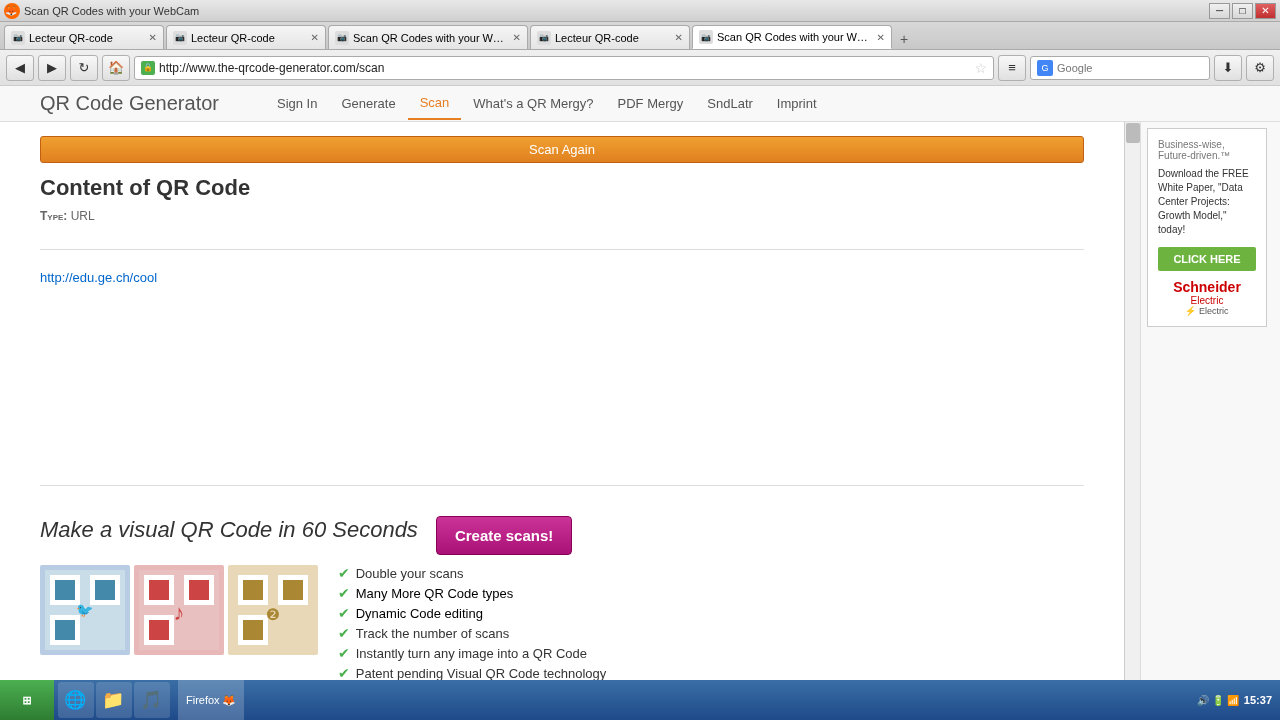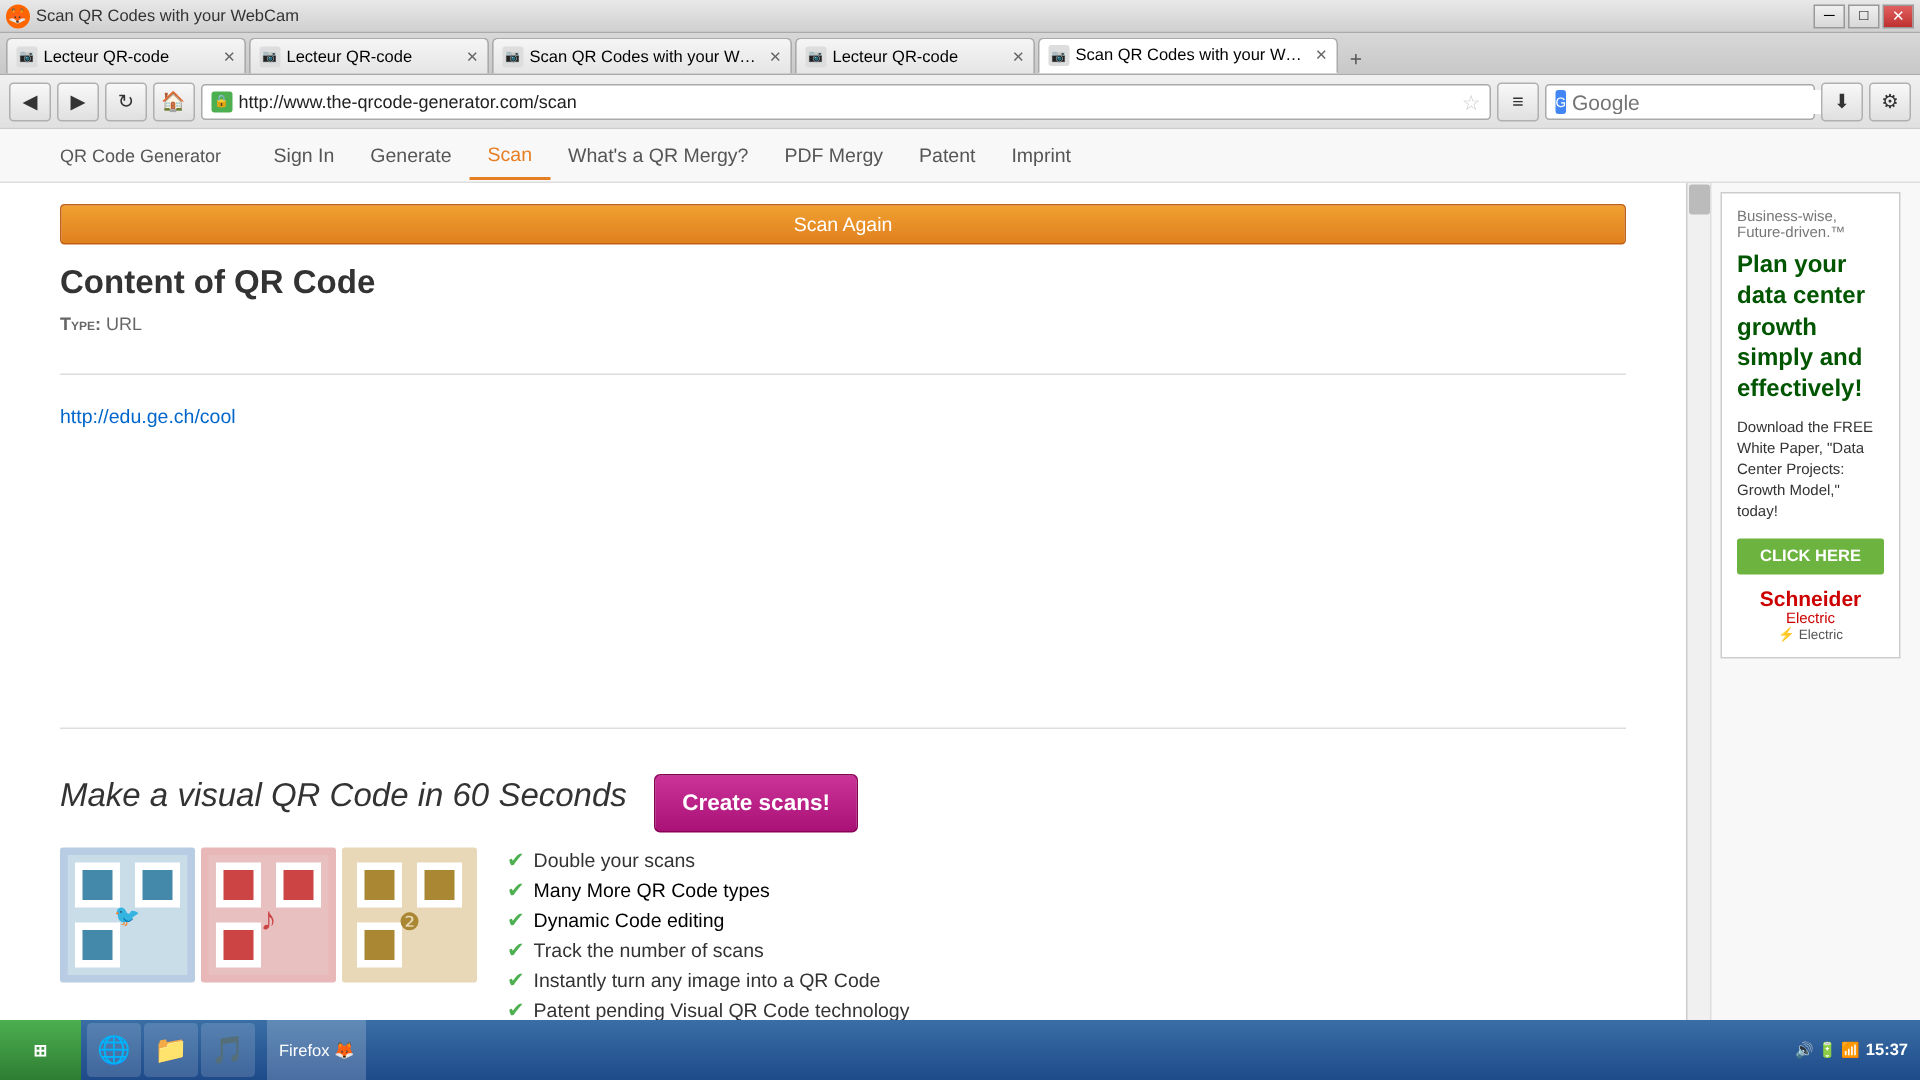--- a/index.html
+++ b/index.html
@@ -36,25 +36,25 @@
     
     .nav-bar { height: 36px; background: linear-gradient(to bottom, #f0f0f0, #e0e0e0); display: flex; align-items: center; padding: 0 6px; gap: 4px; border-bottom: 1px solid #ccc; }
     .nav-btn { width: 28px; height: 26px; background: linear-gradient(to bottom, #f8f8f8, #e0e0e0); border: 1px solid #b0b0b0; border-radius: 3px; display: flex; align-items: center; justify-content: center; cursor: pointer; font-size: 13px; color: #333; }
     .nav-btn:disabled { opacity: 0.4; cursor: default; }
     .address-bar-wrap { flex: 1; display: flex; align-items: center; background: white; border: 1px solid #aaa; border-radius: 3px; height: 24px; padding: 0 6px; gap: 4px; }
     .address-favicon { width: 14px; height: 14px; background: #4CAF50; border-radius: 2px; display: flex; align-items: center; justify-content: center; font-size: 8px; color: white; }
     .address-input { flex: 1; border: none; outline: none; font-size: 12px; color: #222; }
     .star-btn { font-size: 14px; color: #ccc; cursor: pointer; }
     .search-bar-wrap { width: 180px; display: flex; align-items: center; background: white; border: 1px solid #aaa; border-radius: 3px; height: 24px; padding: 0 6px; gap: 4px; }
     .search-icon-box { width: 16px; height: 16px; background: #4285f4; border-radius: 2px; display: flex; align-items: center; justify-content: center; font-size: 9px; color: white; }
-    .search-input { flex: 1; border: none; outline: none; font-size: 14px; }
+    .search-input { flex: 1; border: none; outline: none; font-size: 11px; }
 
     
     .site-nav { height: 36px; background: #f8f8f8; border-bottom: 1px solid #ddd; display: flex; align-items: center; padding: 0 40px; gap: 0; }
-    .site-brand { font-size: 12px; color: #555; margin-right: 23px; }
+    .site-brand { font-size: 20px; color: #555; margin-right: 46px; }
     .site-nav-item { font-size: 13px; color: #555; padding: 8px 12px; cursor: pointer; text-decoration: none; }
     .site-nav-item.active { color: #e67e22; border-bottom: 2px solid #e67e22; }
 
     
     .scan-again-btn { background: linear-gradient(to bottom, #f0a030, #e08020); color: white; border: 1px solid #c06010; padding: 5px 14px; border-radius: 3px; font-size: 13px; cursor: pointer; }
 
     
     .qr-content-title { font-size: 22px; color: #333; margin: 12px 0 8px 0; }
     .qr-type-row { font-size: 12px; color: #666; margin-bottom: 6px; }
     .qr-type-label { font-variant: small-caps; font-weight: bold; }
@@ -154,21 +154,21 @@
     <button class="nav-btn">⚙</button>
   </div>
 
   <div class="site-nav">
     <span class="site-brand">QR Code Generator</span>
     <a class="site-nav-item">Sign In</a>
     <a class="site-nav-item">Generate</a>
     <a class="site-nav-item active">Scan</a>
     <a class="site-nav-item">What's a QR Mergy?</a>
     <a class="site-nav-item">PDF Mergy</a>
-    <a class="site-nav-item">Patent</a>
+    <a class="site-nav-item">SndLatr</a>
     <a class="site-nav-item">Imprint</a>
   </div>
 
   <div style="display:flex; flex:1; overflow:hidden;">
 
     <div class="main-scroll" style="flex:1; overflow-y:auto; padding: 14px 40px 20px 40px;">
 
       <button class="scan-again-btn">Scan Again</button>
 
       <h2 class="qr-content-title">Content of QR Code</h2>
@@ -272,21 +272,20 @@
       </div>
     </div>
 
     <div style="width:16px; background:#f0f0f0; border-left:1px solid #ccc;">
       <div style="width:14px; height:20px; background:#bbb; margin:1px; border-radius:2px;"></div>
     </div>
 
     <div style="width:140px; padding:6px; background:#f8f8f8; border-left:1px solid #ddd;">
       <div class="ad-box">
         <div class="ad-tagline">Business-wise, Future-driven.™</div>
-        <div class="ad-headline">Plan your data center growth simply and effectively!</div>
         <div class="ad-body">Download the FREE White Paper, "Data Center Projects: Growth Model," today!</div>
         <button class="ad-cta-btn">CLICK HERE</button>
         <div class="ad-footer">
           <div style="margin-top:8px;">
             <div style="font-size:14px; font-weight:bold; color:#c00;">Schneider</div>
             <div style="font-size:10px; color:#c00; font-weight:normal;">Electric</div>
             <div style="font-size:9px; color:#555;">⚡ Electric</div>
           </div>
         </div>
       </div>

